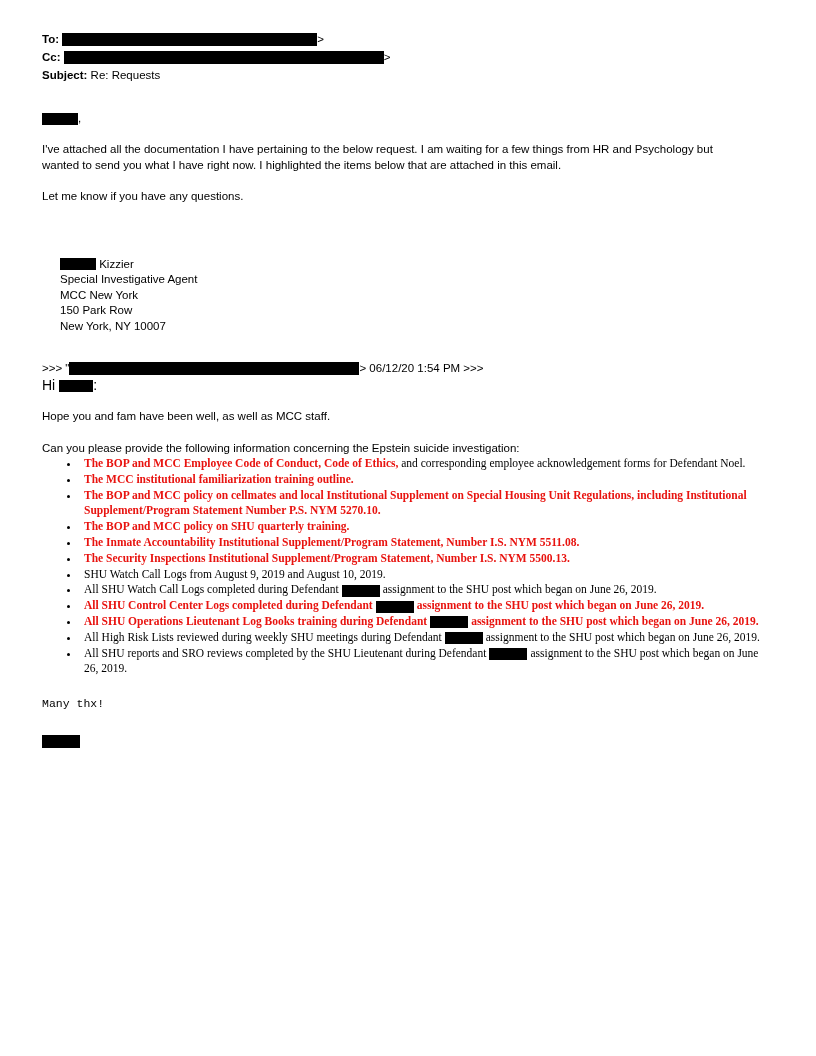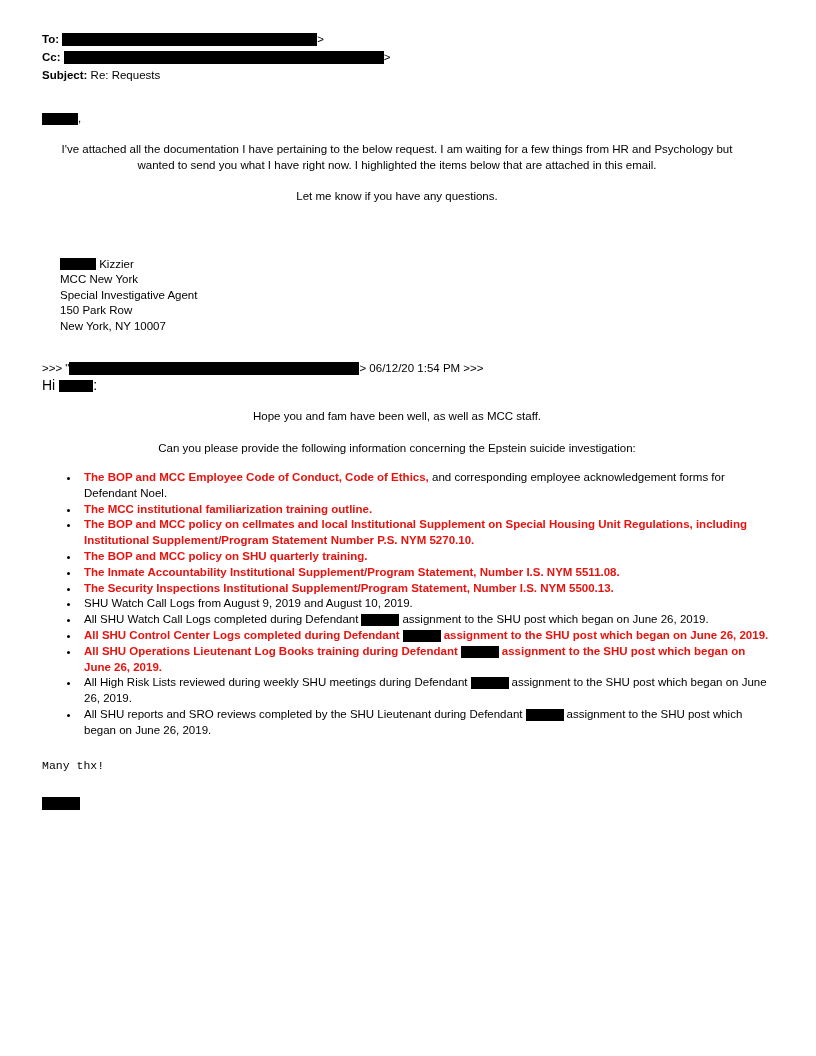--- a/index.html
+++ b/index.html
@@ -42,43 +42,43 @@
   .greeting {
     font-size: 11.5px;
     line-height: 16px;
     margin-top: 26px;
   }
   .para {
     font-size: 11.5px;
     line-height: 15.5px;
     margin-top: 16px;
     max-width: 710px;
-    text-align: center;
   }
   .sig {
     font-size: 11.5px;
     line-height: 15.5px;
     margin-top: 52px;
   }
   .sig-line { white-space: nowrap; padding-left: 18px; }
   .quote-head {
     font-size: 11.5px;
     line-height: 16px;
     margin-top: 26px;
     white-space: nowrap;
   }
   .quote-hi {
     font-size: 14px;
     line-height: 16px;
     margin-top: 1px;
   }
   ul.req-list {
-    margin: 14px 0 0 0;
+    margin: 0 0 0 0;
     padding-left: 38px;
     list-style-type: disc;
+    font-family: Liberation Serif, serif;
   }
   ul.req-list li {
     font-size: 11.5px;
     line-height: 15.8px;
     margin-bottom: 0px;
     padding-left: 4px;
   }
   .red {
     color: #e8130f;
     font-weight: bold;
@@ -117,22 +117,22 @@
   </div>
 
   <div class="para">I've attached all the documentation I have pertaining to the below request.  I am waiting for a few things from HR and Psychology but wanted to send you what I have right now.  I highlighted the items below that are attached in this email.</div>
   <div class="para">Let me know if you have any questions.</div>
 
   <div class="sig">
     <div class="sig-line">
       <span class="redact" style="width:36px;"></span>
       <span>Kizzier</span>
     </div>
+    <div class="sig-line">Special Investigative Agent</div>
     <div class="sig-line">MCC New York</div>
-    <div class="sig-line">Special Investigative Agent</div>
     <div class="sig-line">150 Park Row</div>
     <div class="sig-line">New York, NY 10007</div>
   </div>
 
   <div class="quote-head">
     <span>&gt;&gt;&gt; "</span><span class="redact redact-tall" style="width:290px;"></span><span>&gt;</span>
     <span>06/12/20 1:54 PM</span>
     <span>&gt;&gt;&gt;</span>
   </div>
   <div class="quote-hi">

